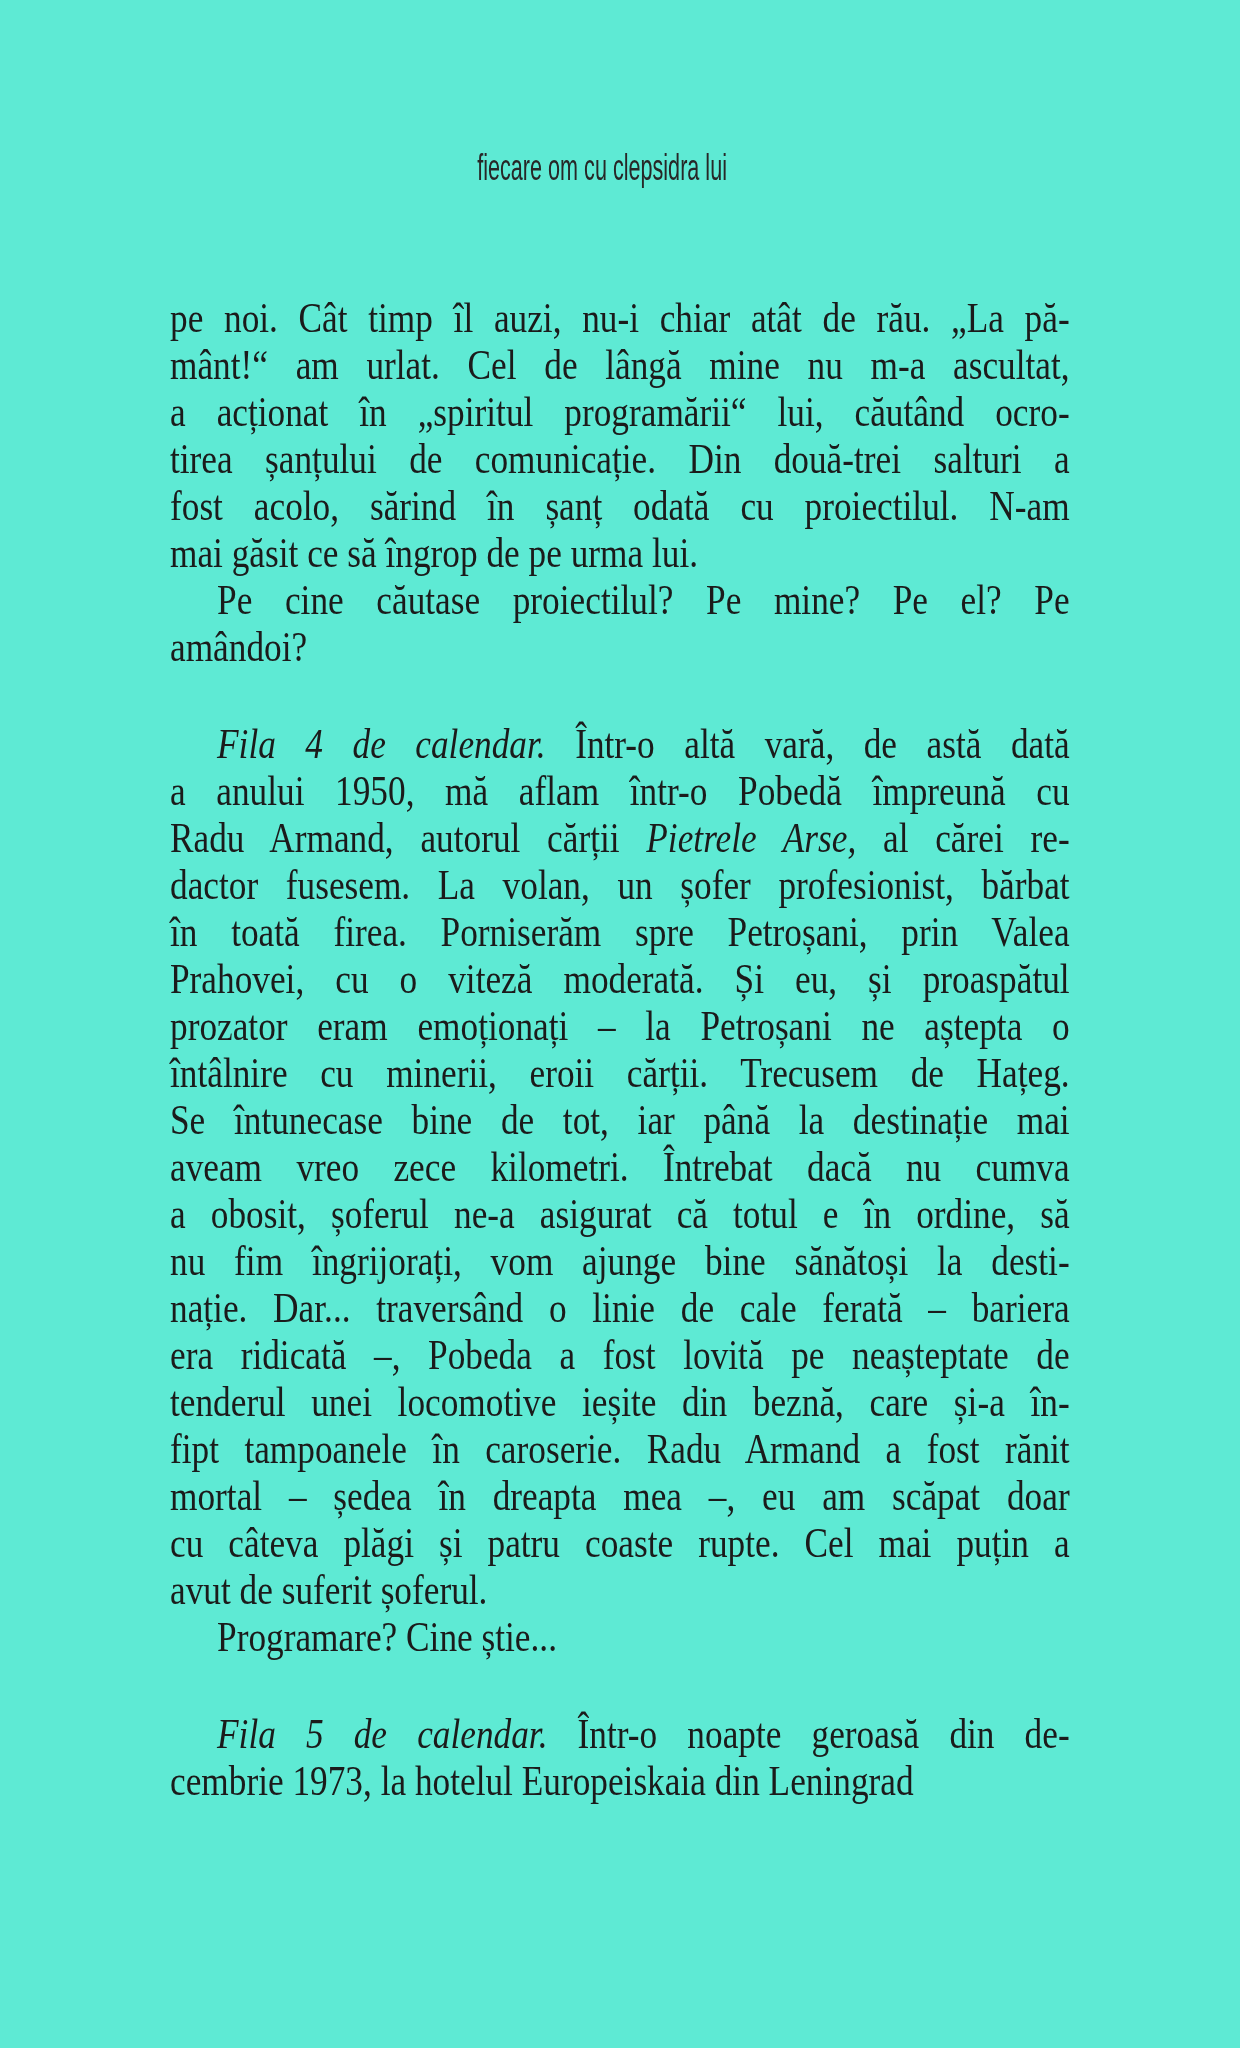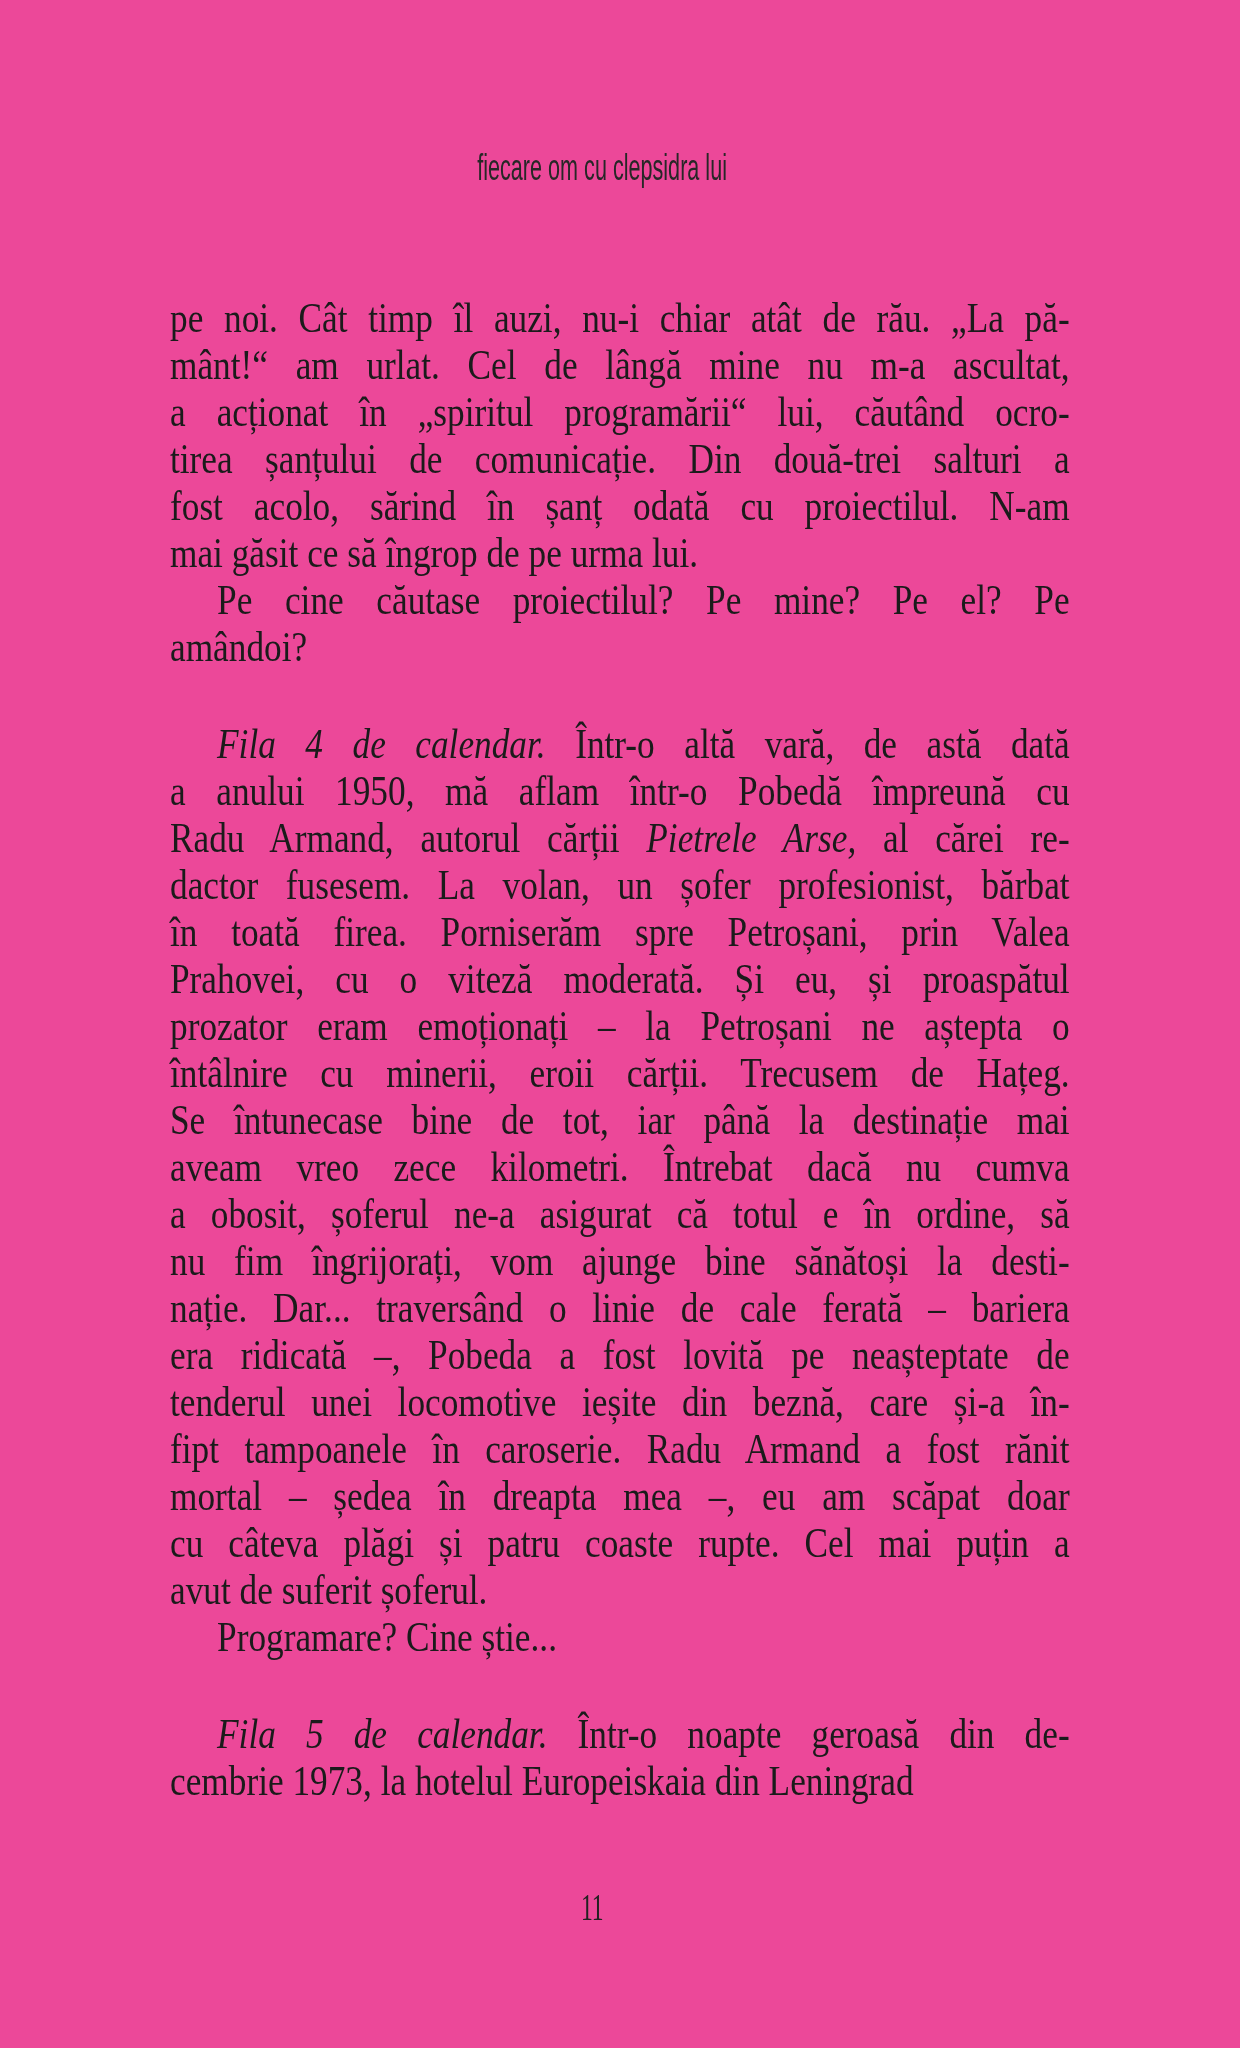--- a/index.html
+++ b/index.html
@@ -4,21 +4,21 @@
 <style>
   html, body {
     margin: 0;
     padding: 0;
     background: #ffffff;
   }
   .page {
     position: relative;
     width: 1240px;
     height: 2048px;
-    background: #ec4899;
+    background: #5eead4;
     overflow: hidden;
     font-family: "Liberation Serif", serif;
     color: #1b1b1b;
   }
   .running-header {
     position: absolute;
     top: 150px;
     left: 170px;
     width: 900px;
     text-align: center;
@@ -114,17 +114,14 @@
       </div>
       <div class="para indent">
         <div class="line first last"><span>Programare? Cine știe...</span></div>
       </div>
       <div class="para spaced indent">
         <div class="line first"><span class="it">Fila 5 de calendar.</span><span> Într-o noapte geroasă din de-</span></div>
         <div class="line last"><span>cembrie 1973, la hotelul Europeiskaia din Leningrad</span></div>
       </div>
     </div>
 
-  <div class="page-number">
-    <span class="squeeze">11</span>
-  </div>
 
 </div>
 
 </body></html>

